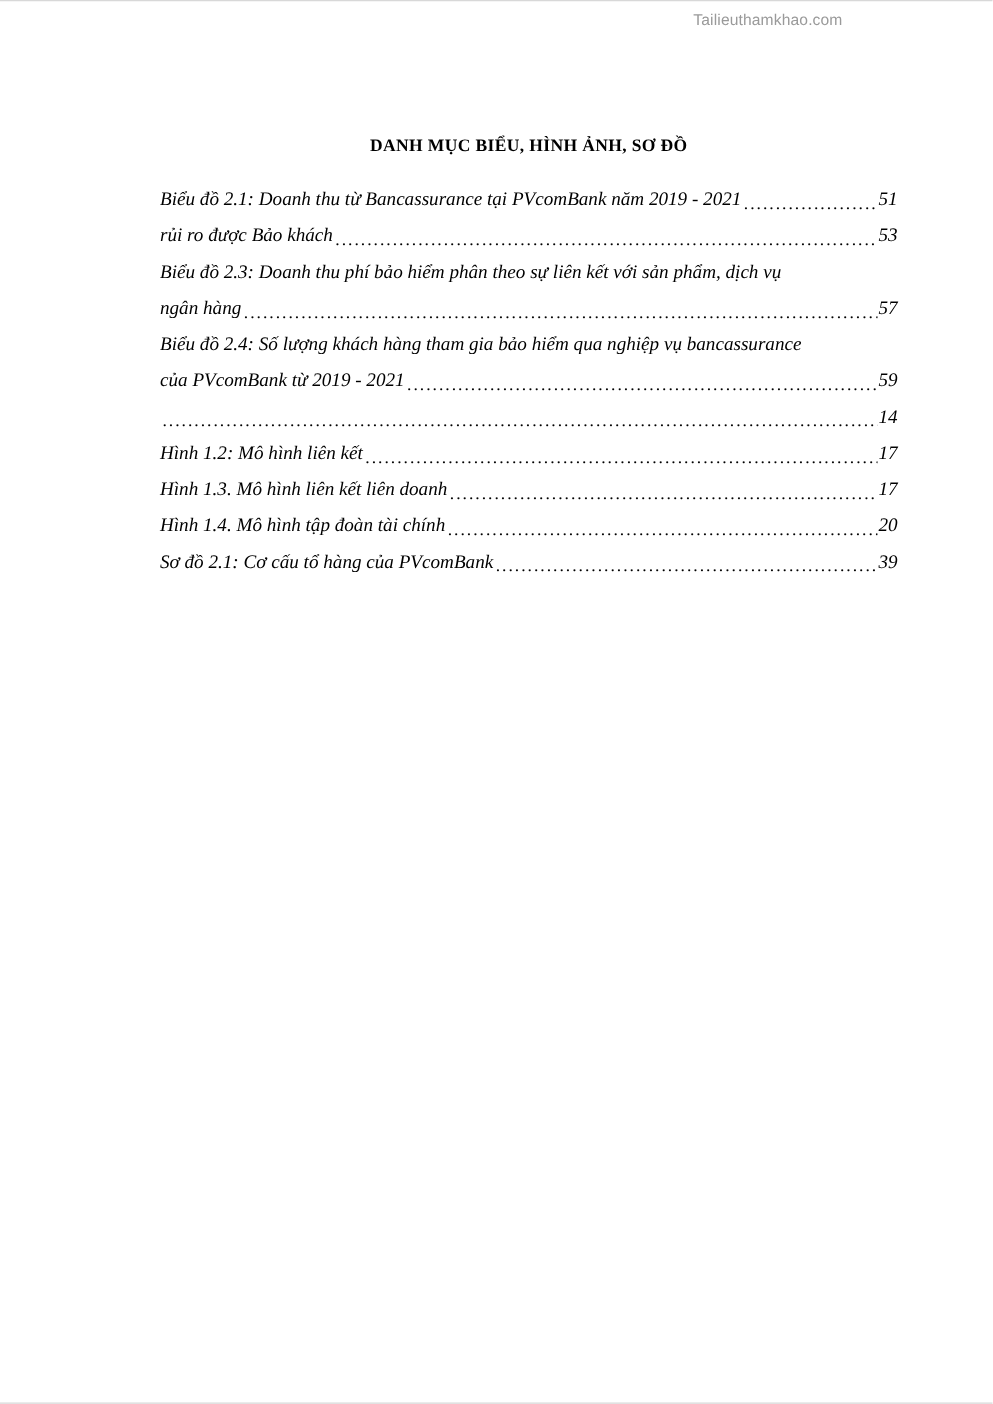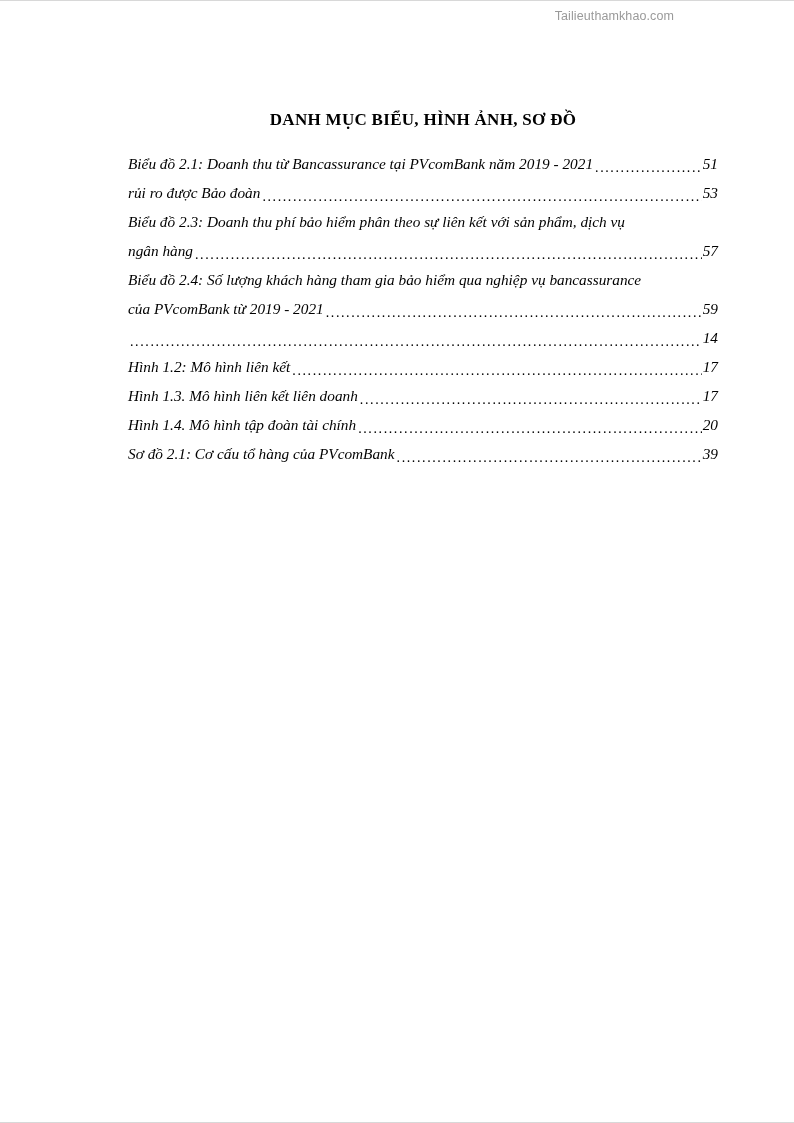--- a/index.html
+++ b/index.html
@@ -53,21 +53,21 @@
   .content {
     position: absolute;
     left: 128px;
     top: 110px;
     width: 590px;
   }
   .doc-title {
     text-align: center;
     font-family: "Liberation Serif", serif;
     font-weight: bold;
-    font-size: 17px;
+    font-size: 14px;
     letter-spacing: 0.3px;
     margin: 0 0 19px 0;
     white-space: nowrap;
   }
   .toc-list {
     margin: 0;
     padding: 0;
     list-style: none;
   }
   .toc-entry {
@@ -123,21 +123,21 @@
       <li class="toc-entry">
         <div class="leader-row">
           <span class="leader-text">Biểu đồ 2.1: Doanh thu từ Bancassurance tại PVcomBank năm 2019 - 2021</span>
           <span class="leader-dots">..................................................................................................................</span>
           <span class="leader-page">51</span>
         </div>
       </li>
 
       <li class="toc-entry">
         <div class="leader-row">
-          <span class="leader-text">rủi ro được Bảo đoàn</span>
+          <span class="leader-text">rủi ro được Bảo khách</span>
           <span class="leader-dots">..................................................................................................................</span>
           <span class="leader-page">53</span>
         </div>
       </li>
 
       <li class="toc-entry">
         <span class="wrap-first-line">Biểu đồ 2.3: Doanh thu phí bảo hiểm phân theo sự liên kết với sản phẩm, dịch vụ</span>
         <div class="leader-row">
           <span class="leader-text">ngân hàng</span>
           <span class="leader-dots">..................................................................................................................</span>

